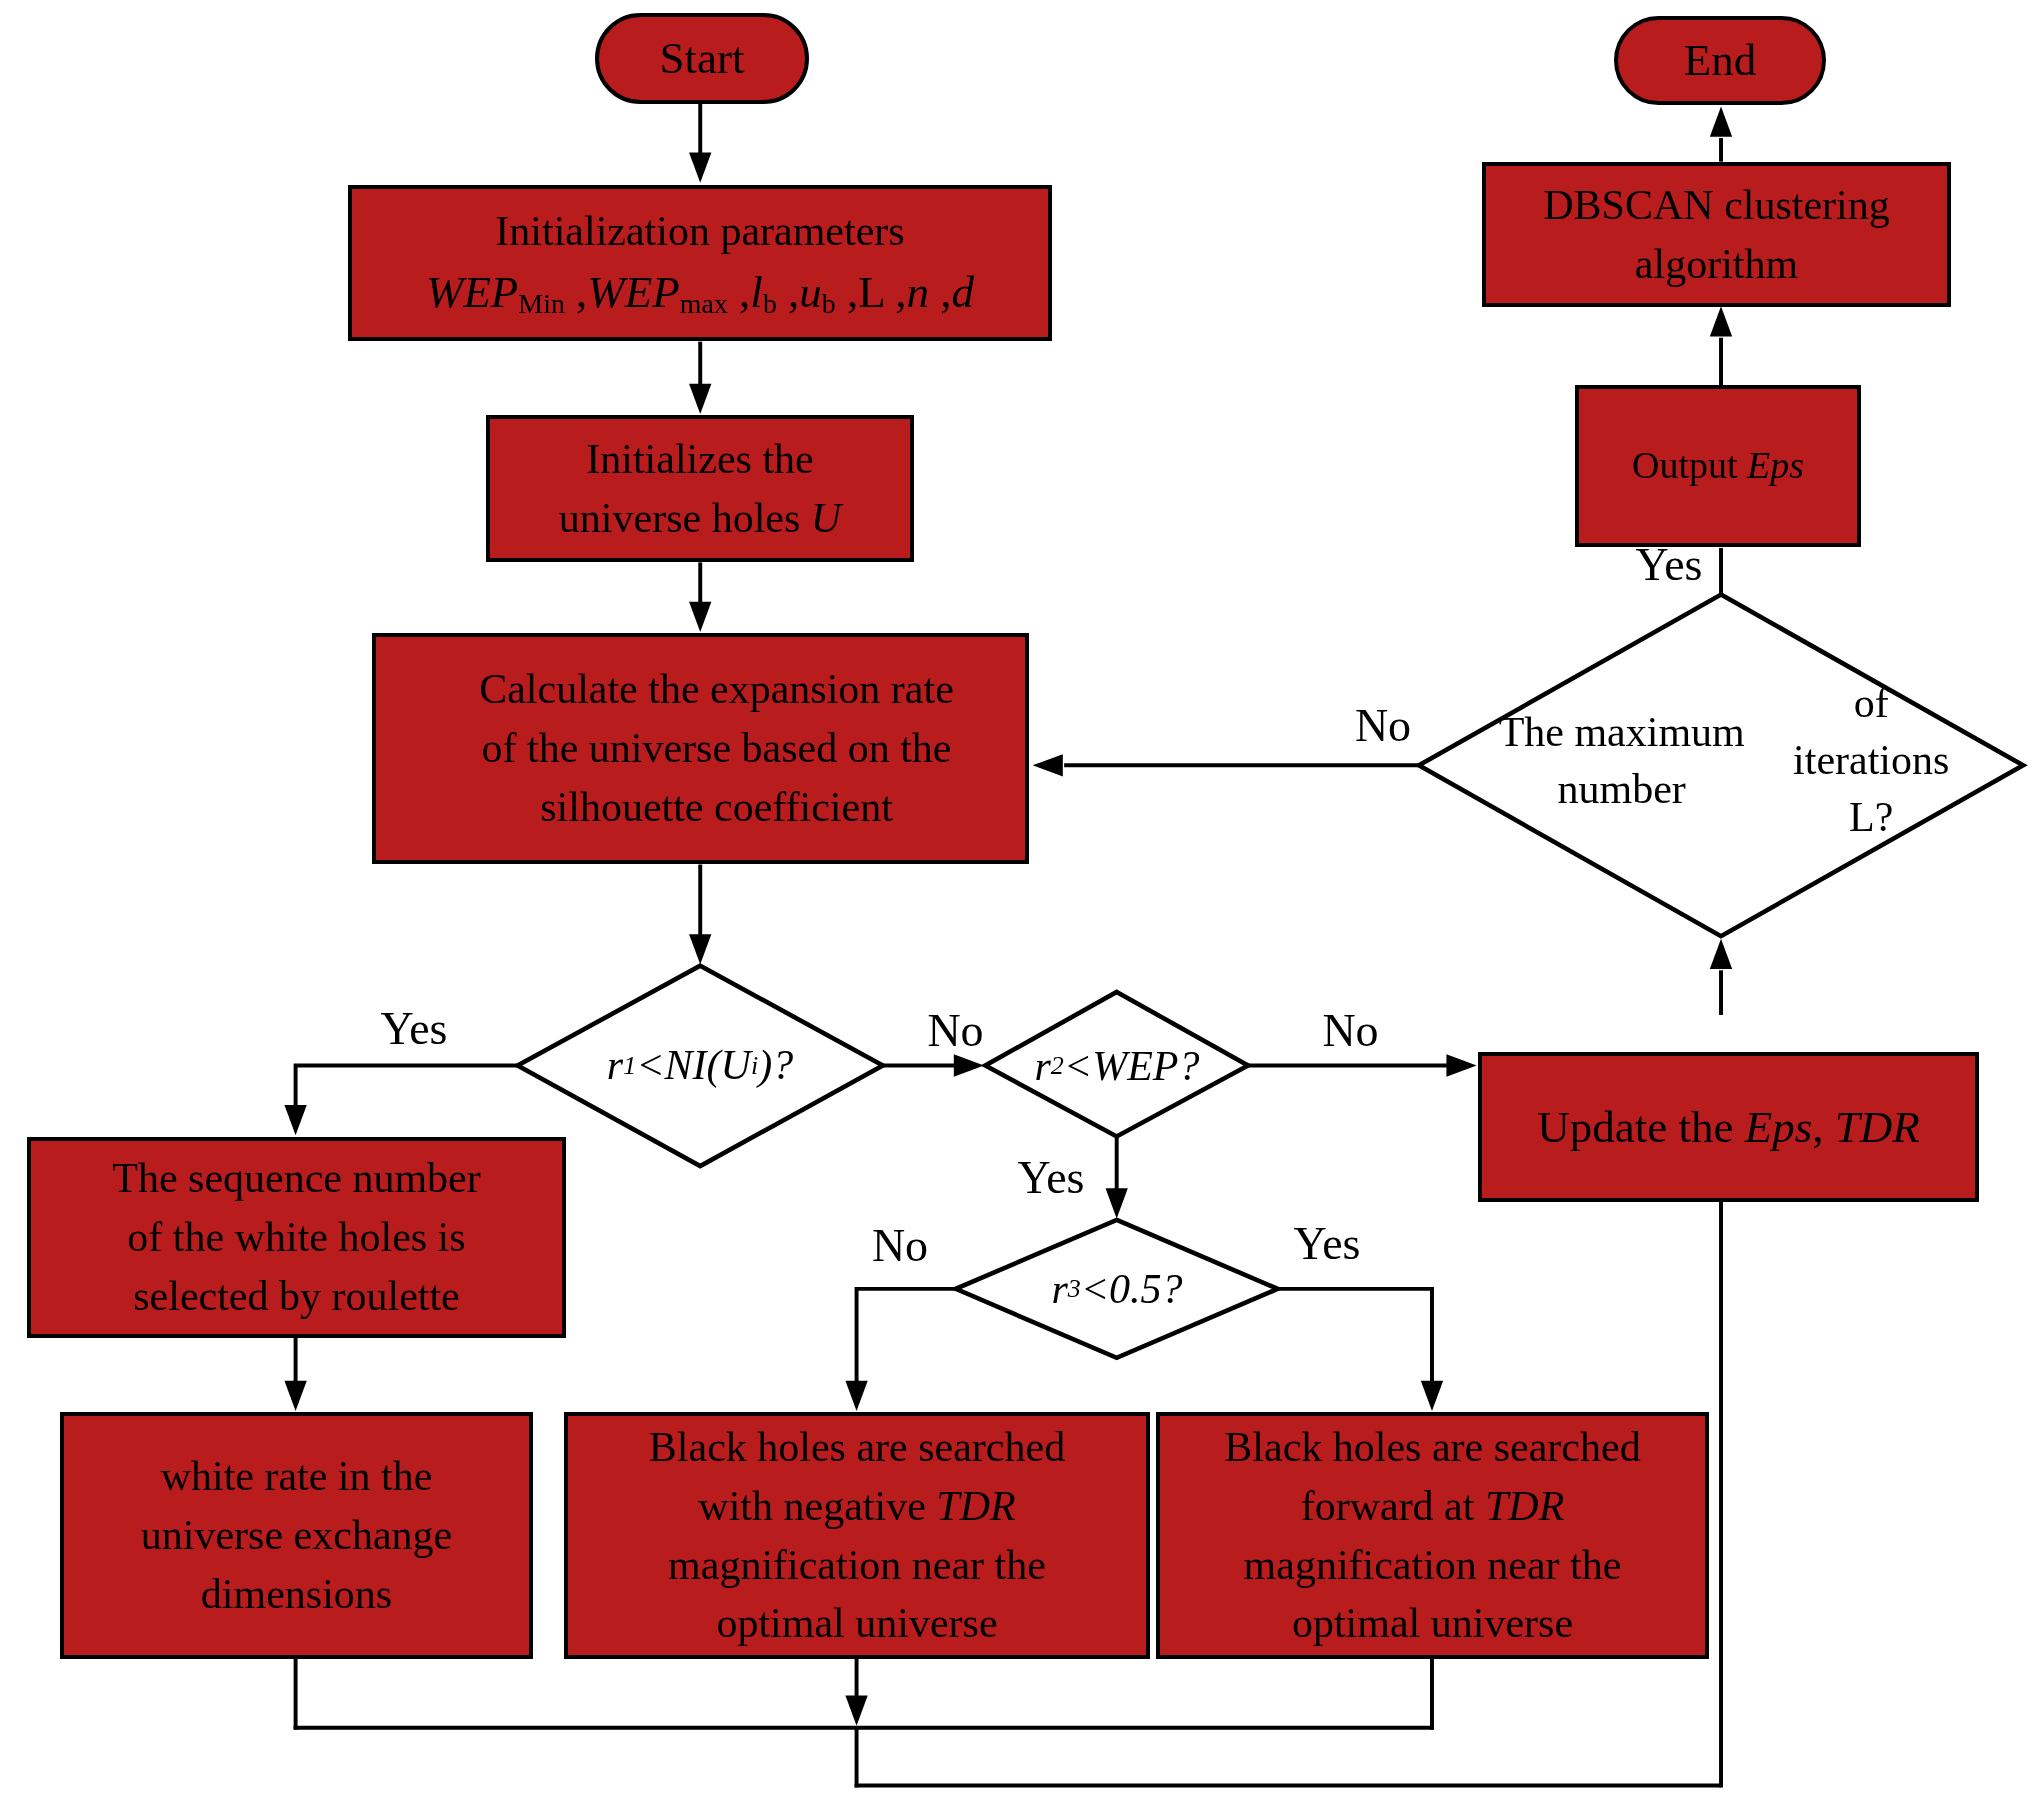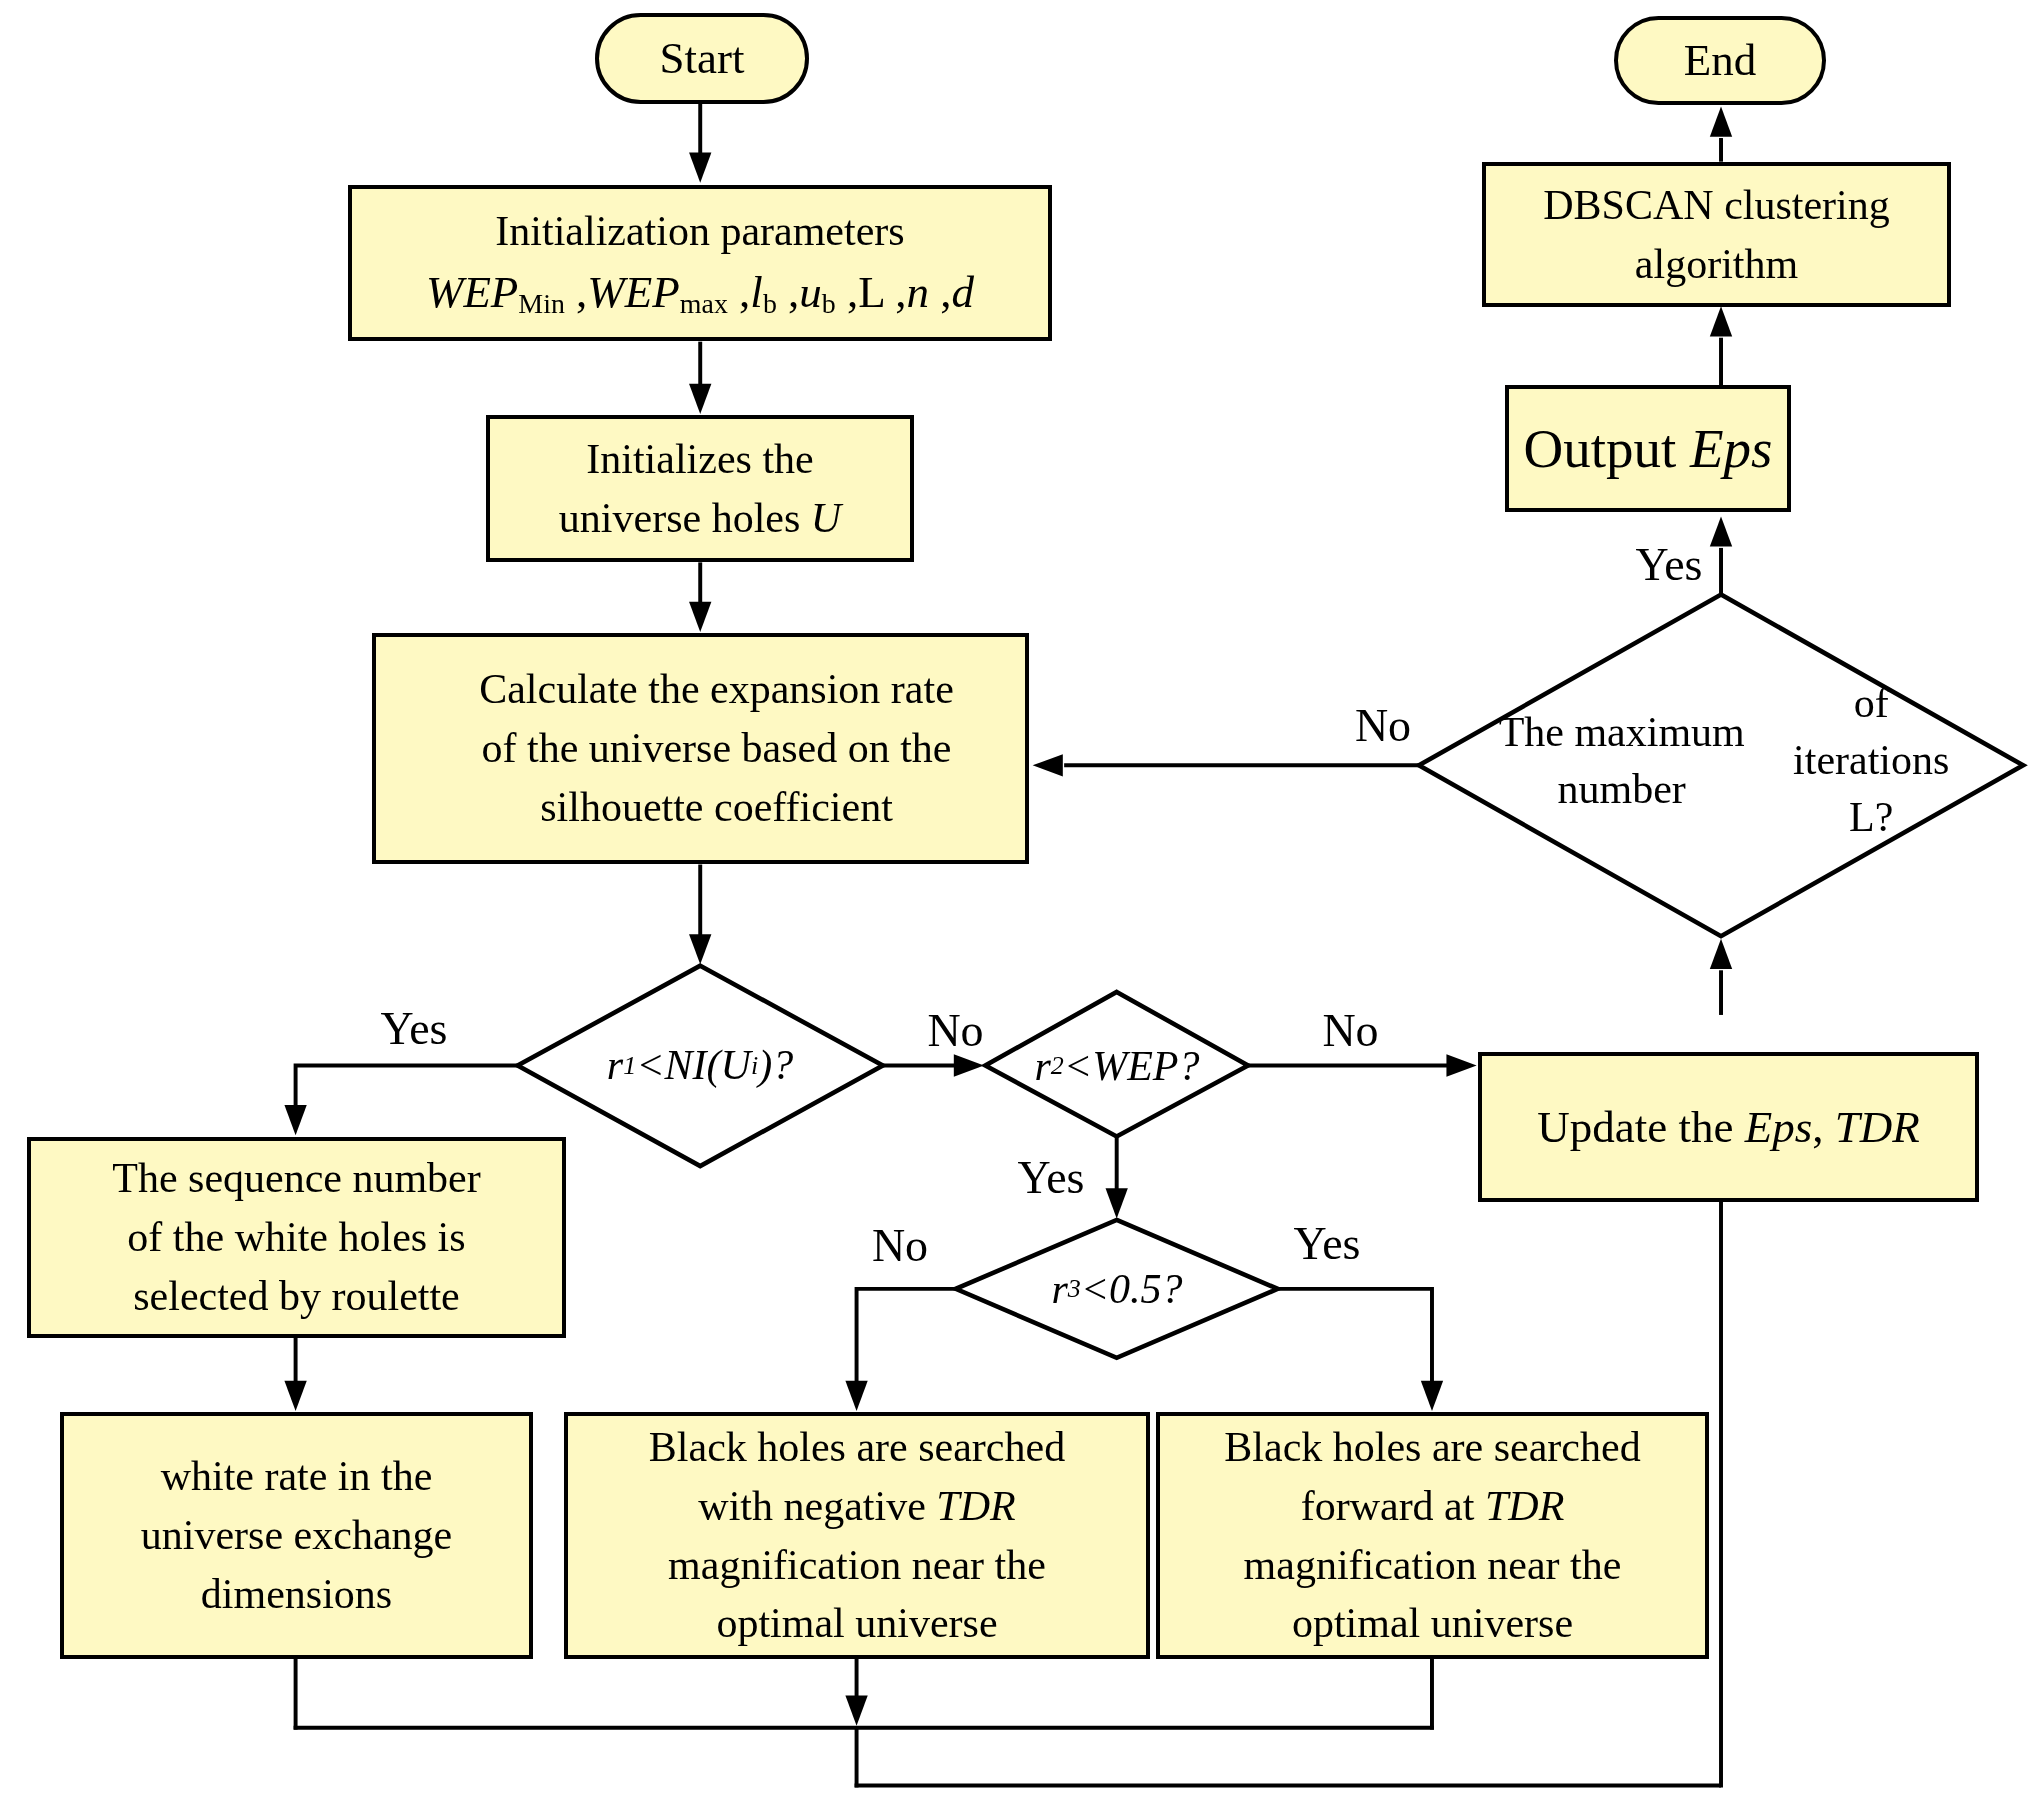--- a/index.html
+++ b/index.html
@@ -1,19 +1,19 @@
 <!DOCTYPE html>
 <html style="font-size:10.5px"><head>
 <meta charset="utf-8">
 <style>
   html,body{margin:0;padding:0;background:#ffffff;}
   #canvas{position:relative;width:2035px;height:1800px;background:#ffffff;overflow:hidden;
           font-family:"Liberation Serif", serif;color:#000;}
   #wires{position:absolute;left:0;top:0;z-index:1;}
-  .node{position:absolute;z-index:2;box-sizing:border-box;background:#fef9c3;border:4.6px solid #000;
+  .node{position:absolute;z-index:2;box-sizing:border-box;background:#b91c1c;border:4.6px solid #000;
         display:flex;flex-direction:column;align-items:center;justify-content:center;
         text-align:center;font-size:42px;line-height:1.4;}
   .capsule{border-radius:59px;font-size:45px;}
   .dlabel{position:absolute;z-index:3;display:flex;flex-direction:row;align-items:center;
           justify-content:center;text-align:center;font-size:42px;line-height:1.35;background:transparent;}
   .elabel{position:absolute;z-index:3;display:flex;align-items:center;justify-content:center;
           text-align:center;font-size:46px;background:transparent;}
   .rt-i{font-style:italic;}
   .rt-sub{font-size:0.62em;vertical-align:-0.22em;}
   .rt-isub{font-style:italic;font-size:0.62em;vertical-align:-0.22em;}
@@ -160,21 +160,21 @@
     <div>Black holes are searched</div>
     <div><span>forward at </span><span class="rt-i">TDR</span></div>
     <div>magnification near the</div>
     <div>optimal universe</div>
   </div>
 
   <div class="node" style="left:1478px;top:1052px;width:501px;height:150px;font-size:45px;">
     <div><span>Update the </span><span class="rt-i">Eps</span><span>, </span><span class="rt-i">TDR</span></div>
   </div>
 
-  <div class="node" style="left:1505px;top:385px;width:286px;height:127px;font-size:55px;">
+  <div class="node" style="left:1575px;top:385px;width:286px;height:162px;font-size:38px;">
     <div><span>Output </span><span class="rt-i">Eps</span></div>
   </div>
 
   <div class="node" style="left:1482px;top:162px;width:469px;height:145px;text-align:right;">
     <div>DBSCAN clustering</div>
     <div>algorithm</div>
   </div>
 
   <div class="node capsule" style="left:1614px;top:16px;width:212px;height:89px;">
     <div>End</div>

